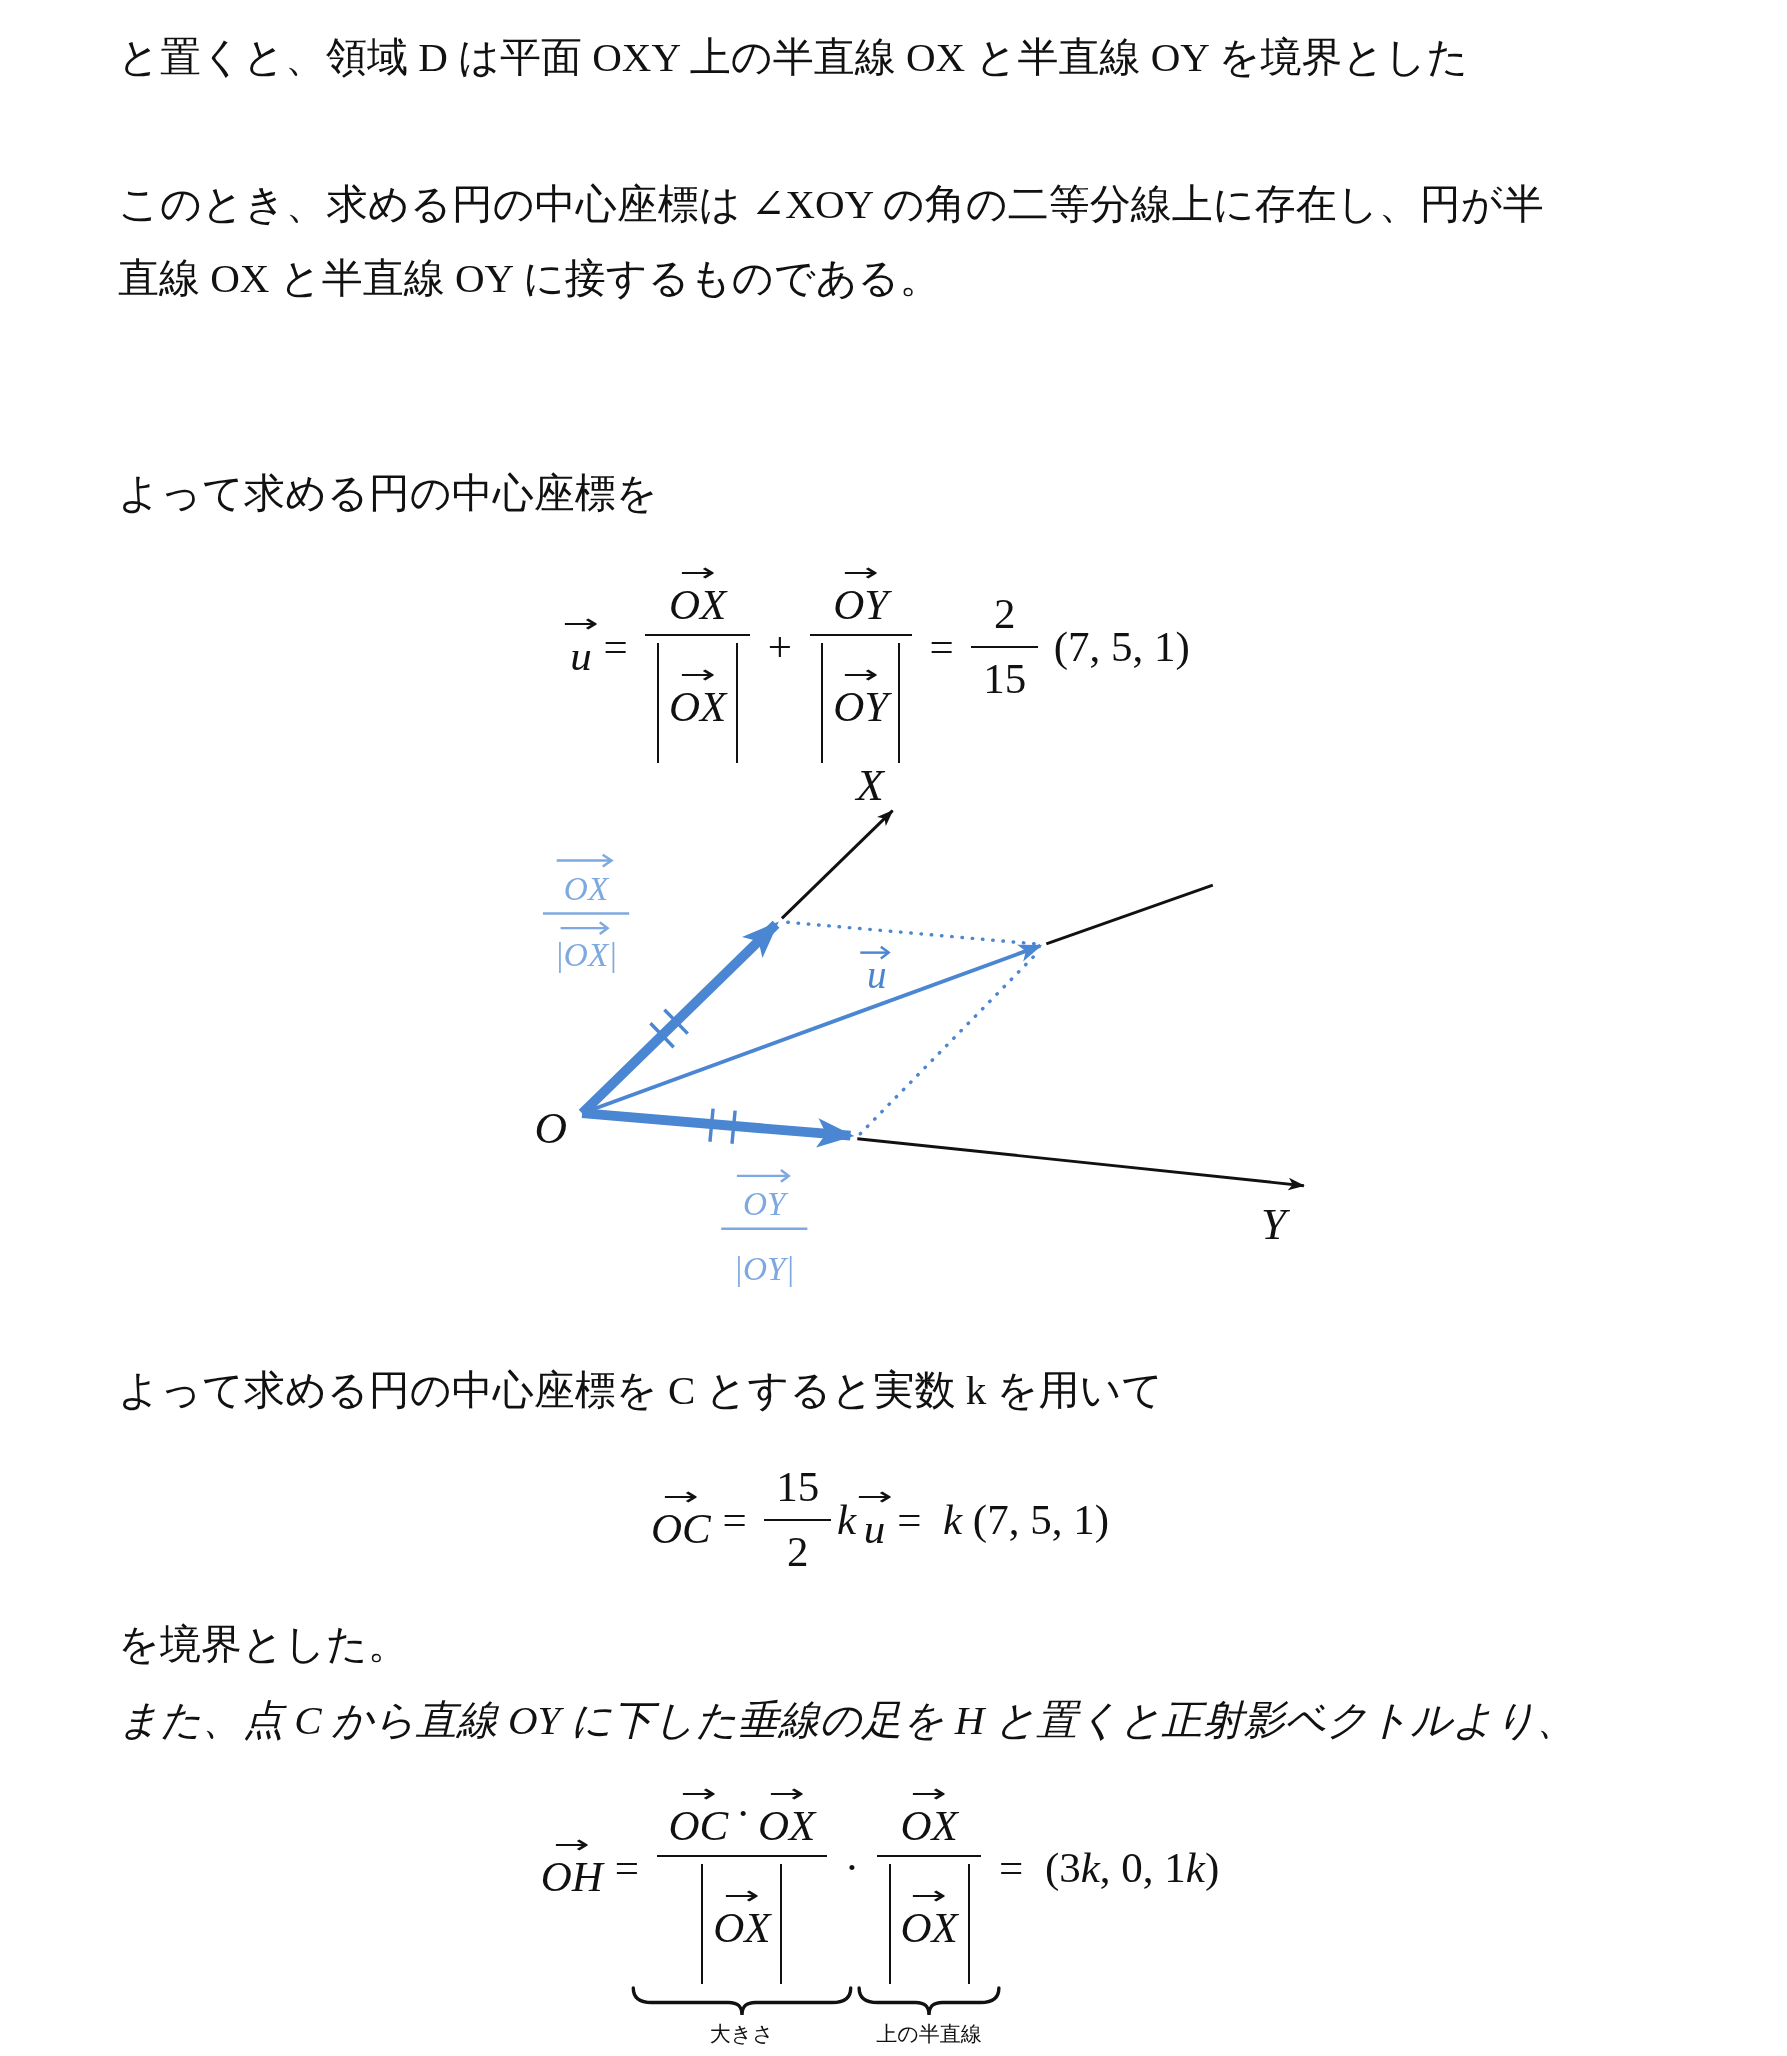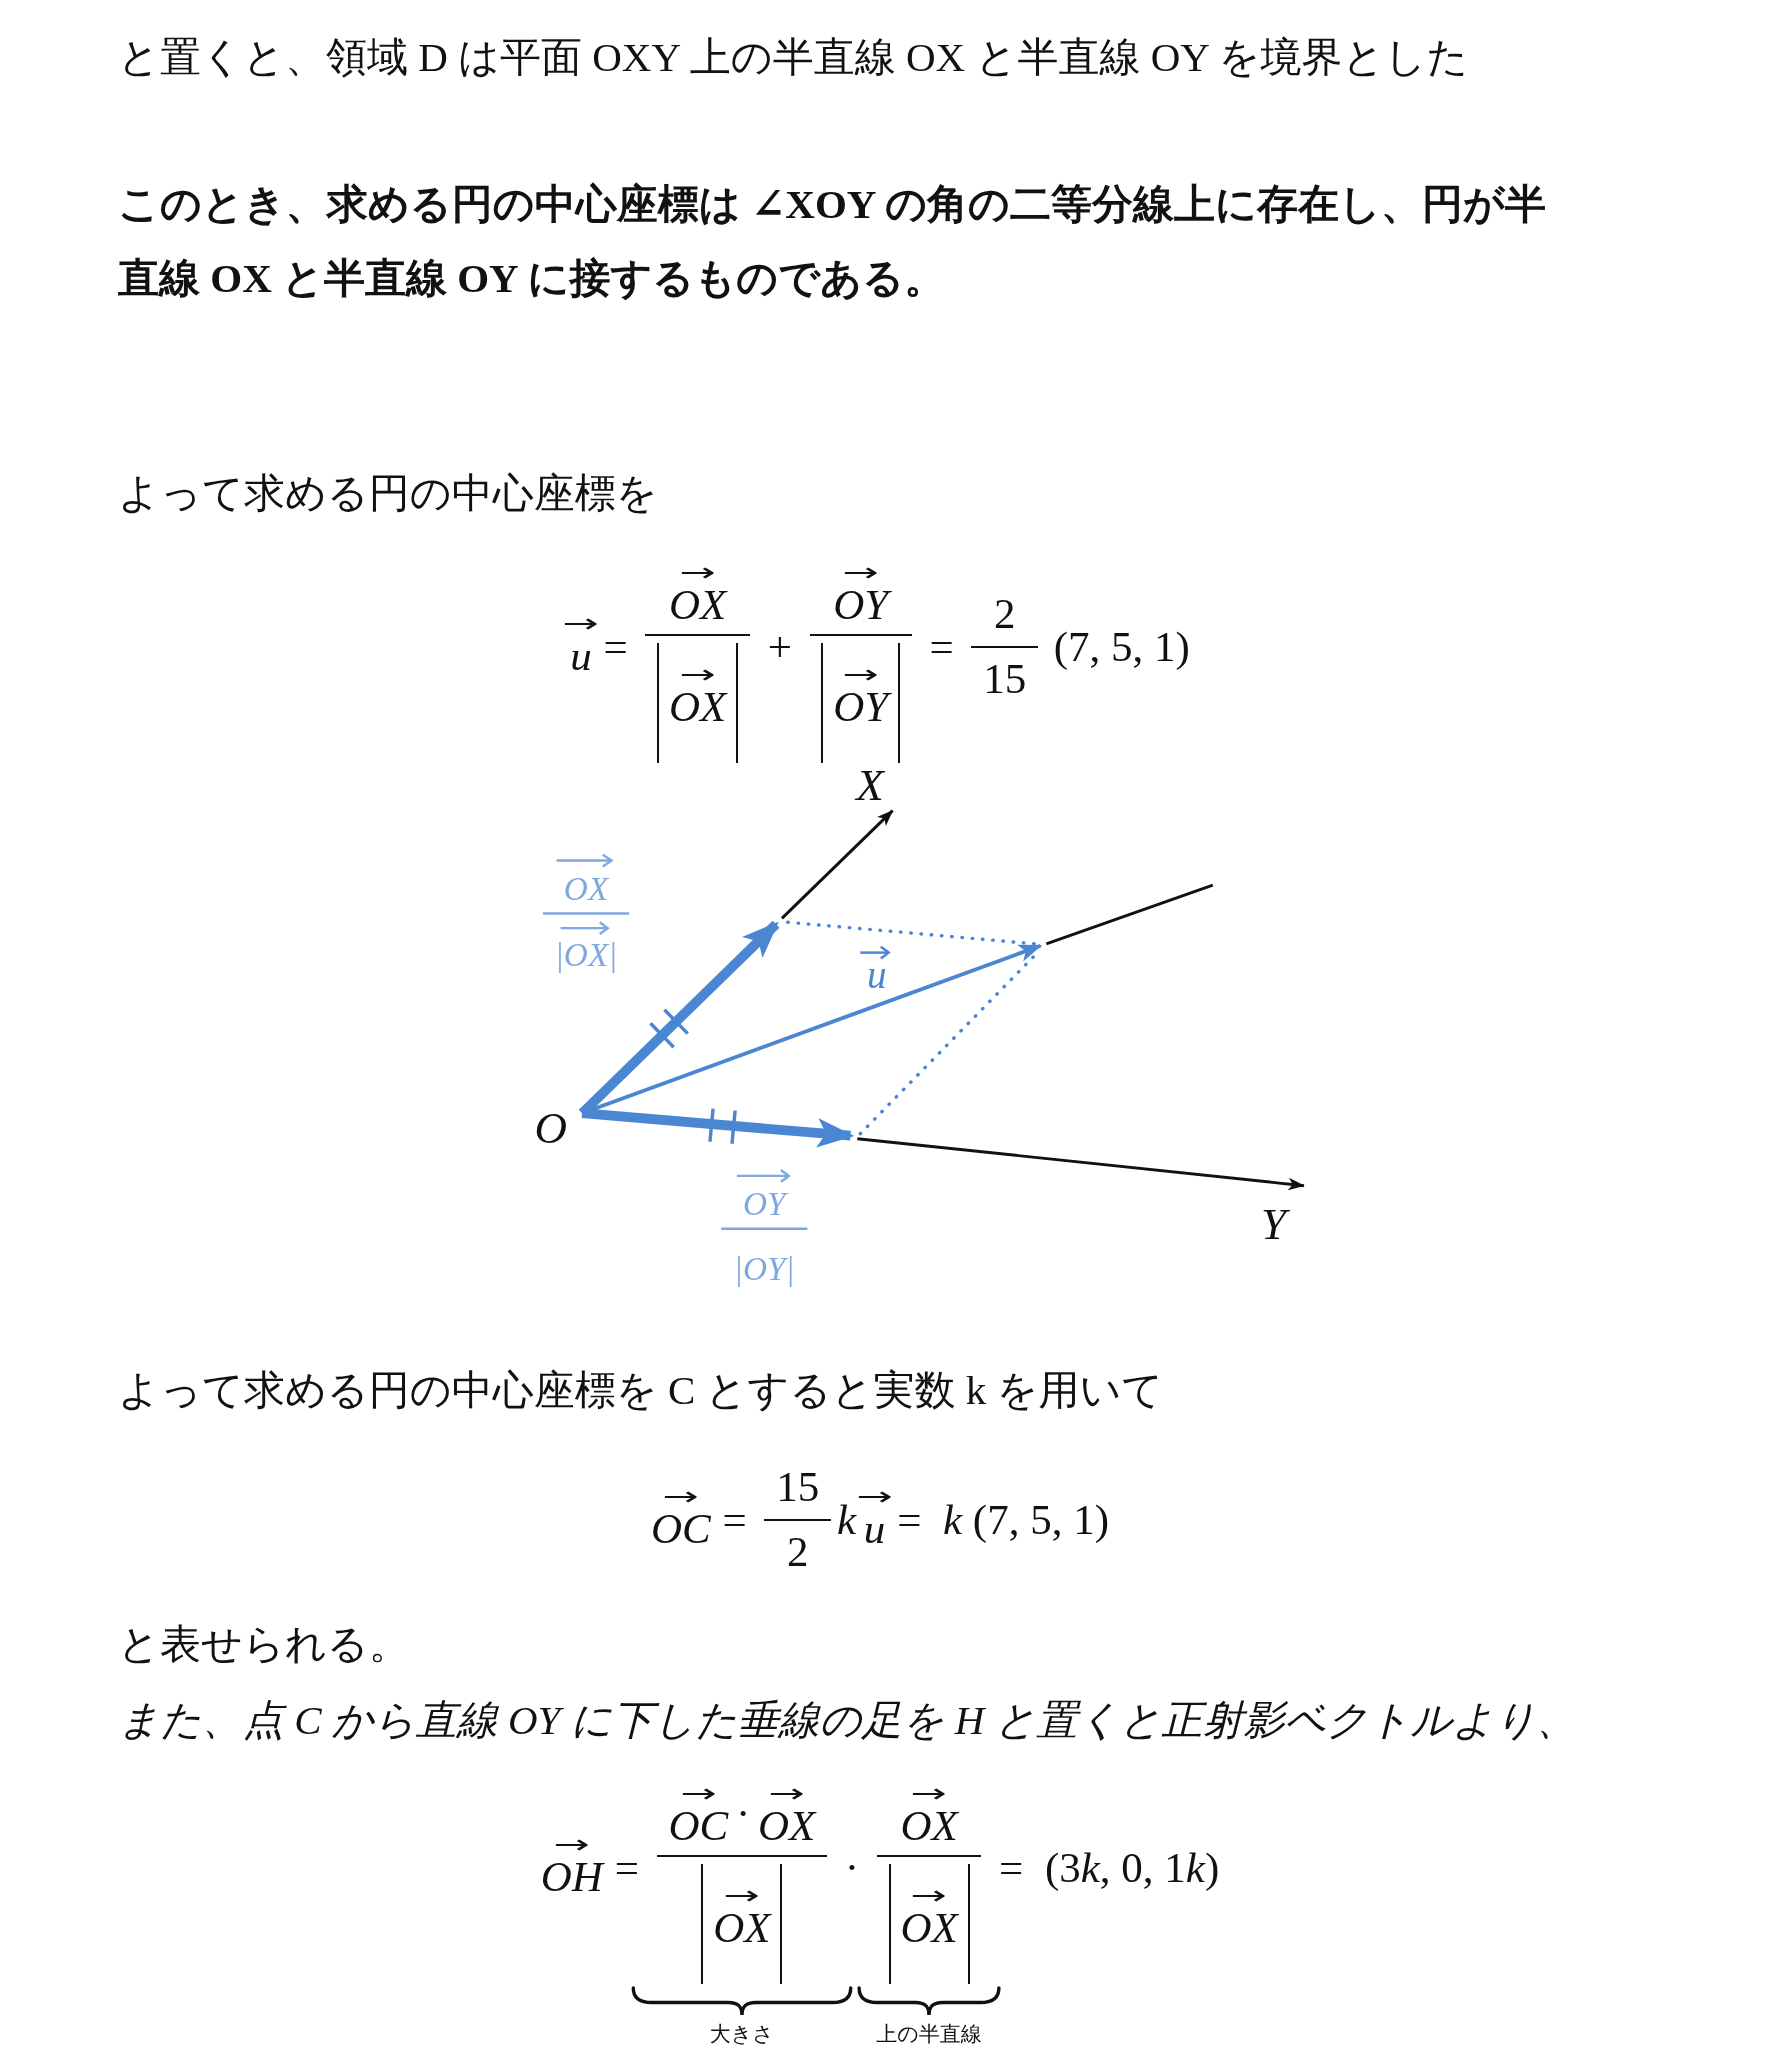--- a/index.html
+++ b/index.html
@@ -40,21 +40,21 @@
 </style>
 </head>
 <body>
 
 <div class="page">
 
   <div class="bodytext" style="top:19.6px;">
     <div class="bline">と置くと、領域 D は平面 OXY 上の半直線 OX と半直線 OY を境界とした</div>
   </div>
 
-  <div class="bodytext" style="top:167px;font-weight:bold;">
+  <div class="bodytext" style="top:167px;">
     <div class="bline">このとき、求める円の中心座標は ∠XOY の角の二等分線上に存在し、円が半</div>
     <div class="bline">直線 OX と半直線 OY に接するものである。</div>
   </div>
 
   <div class="bodytext" style="top:456px;">
     <div class="bline">よって求める円の中心座標を</div>
   </div>
 
   <div class="eq" style="top:534px;height:225px;">
     <span class="vec">
@@ -178,21 +178,21 @@
     <span class="mi">k</span>
     <span class="vec" style="margin-left:7.8px;">
       <span class="arr">→</span>
       <span class="base mi">u</span>
     </span>
     <span class="op">=</span>
     <span class="tailgrp"><span class="mi">k</span><span> (7, 5, 1)</span></span>
   </div>
 
   <div class="bodytext" style="top:1607px;">
-    <div class="bline">と表せられる。</div>
+    <div class="bline">を境界とした。</div>
   </div>
 
   <div class="bodytext" style="top:1683px;font-style:italic;">
     <div class="bline">また、点 C から直線 OY に下した垂線の足を H と置くと正射影ベクトルより、</div>
   </div>
 
   <div class="eq" style="top:1794px;height:147px;">
     <span class="vec">
       <span class="arr">→</span>
       <span class="base mi">OH</span>

